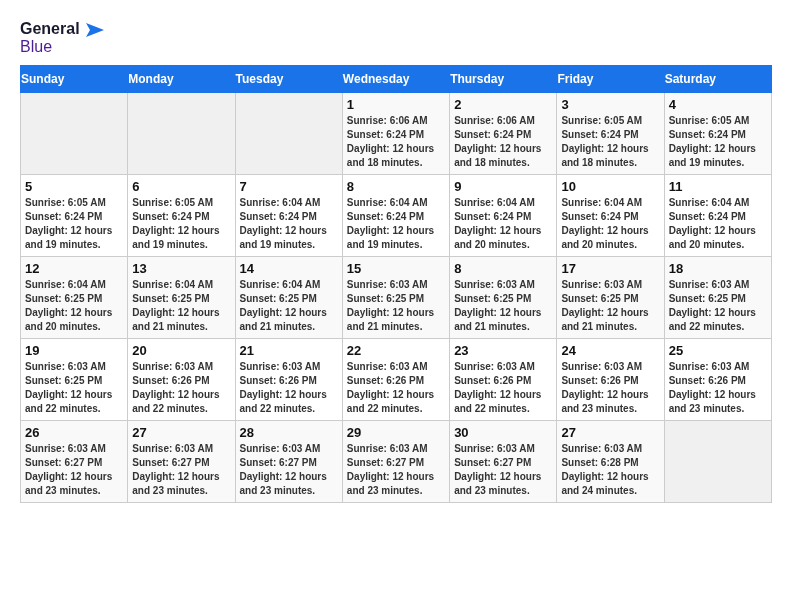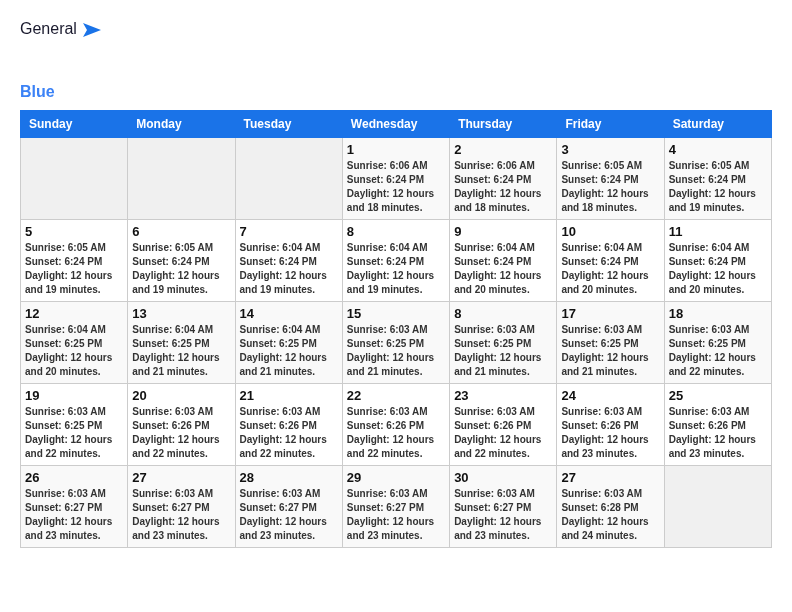--- a/index.html
+++ b/index.html
@@ -35,21 +35,21 @@
       color: #333;
     }
     .calendar {
       width: 100%;
       border-collapse: collapse;
       font-size: 11px;
     }
     .calendar th {
       background: #1a73e8;
       color: #fff;
-      padding: 6px 8px;
+      padding: 6px 0;
       text-align: left;
       font-size: 12px;
       font-weight: bold;
       border: 1px solid #1a73e8;
     }
     .calendar td {
       vertical-align: top;
       border: 1px solid #ccc;
       padding: 4px;
       width: calc(100% / 7);
@@ -77,26 +77,26 @@
     .empty-cell {
       background: #f0f0f0 !important;
     }
   </style>
 </head>
 <body>
 
 <div class="header">
   <div class="logo">
   <div style="line-height:1.1">
-    <div style="font-size:16px;font-weight:normal;color:#1a1a2e;">General
+    <div style="font-size:16px;font-weight:bold;color:#1a1a2e;">General
       <svg width="18" height="14" viewBox="0 0 18 14" style="vertical-align:middle;margin-left:2px">
         <polygon points="0,14 18,7 0,0 4,7" fill="#1a73e8"></polygon>
       </svg>
     </div>
-    <div style="font-size:16px;font-weight:bold;color:#3b82f6;margin-top:45px;">Blue</div>
+    <div style="font-size:16px;font-weight:normal;color:#4c1d95;">Blue</div>
   </div>
 </div>
   <div class="title-block">
     <div class="month-year"></div>
     <div class="location"></div>
   </div>
 </div>
 
 <table class="calendar">
   <thead>

